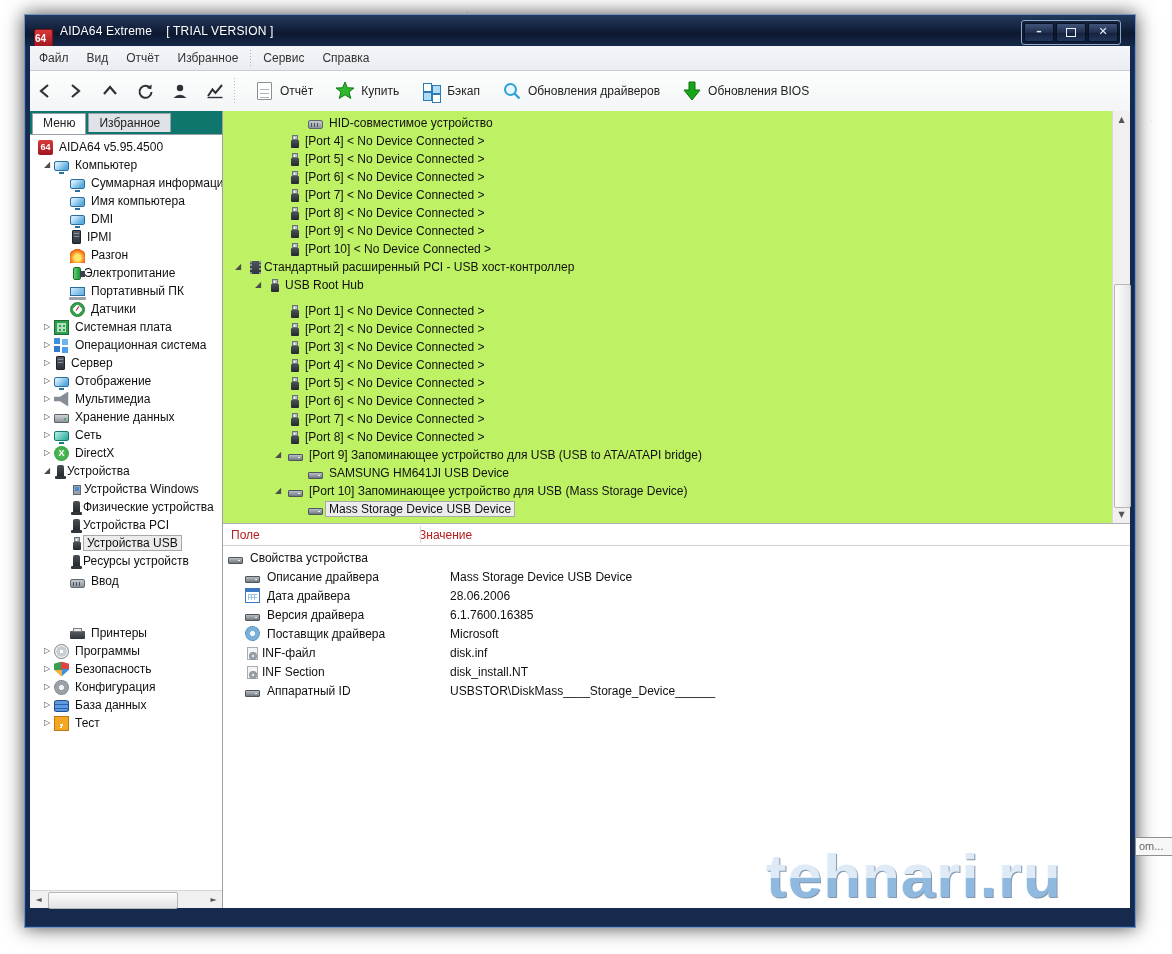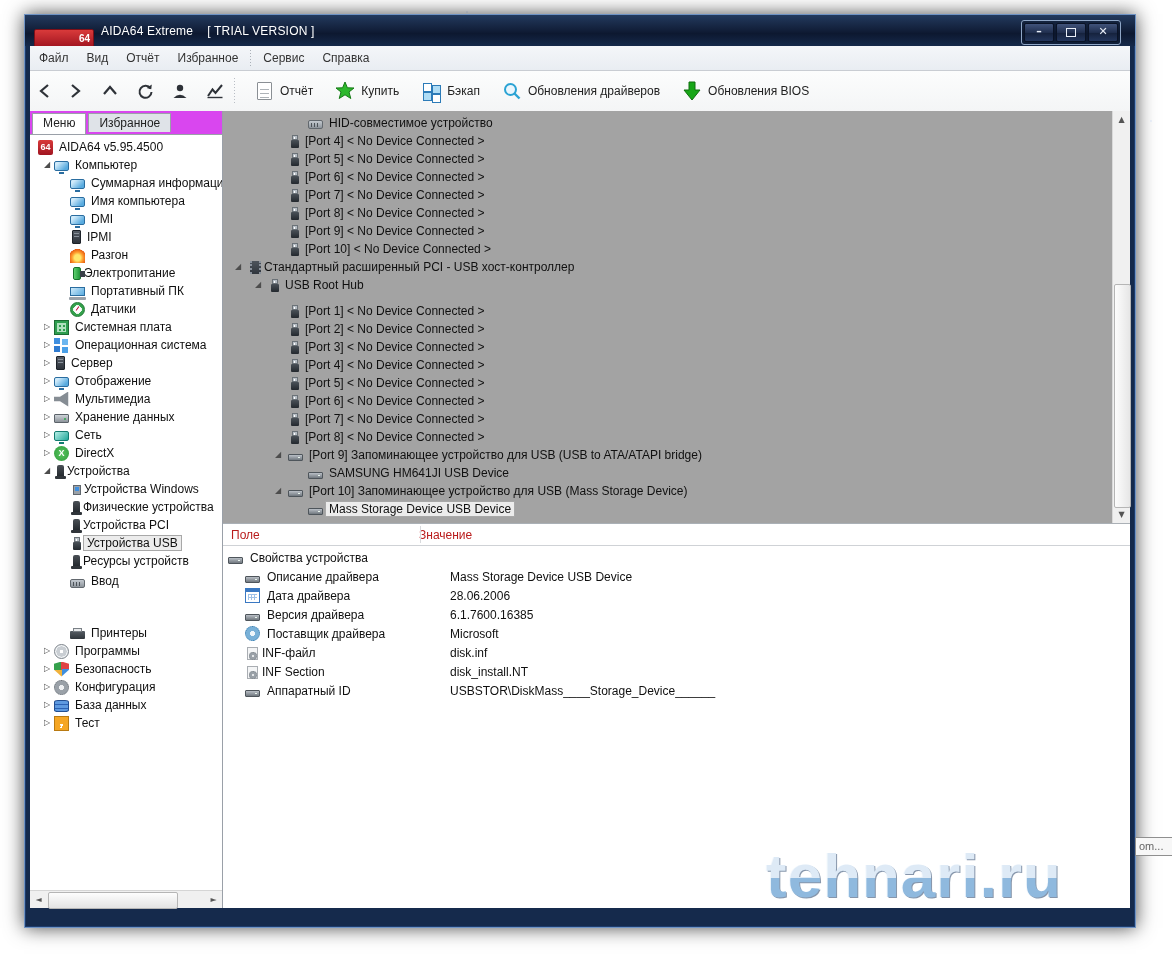--- a/index.html
+++ b/index.html
@@ -19,21 +19,21 @@
     position:absolute;left:24px;top:14px;width:1112px;height:914px;
     background:#152a4c;
     box-shadow:inset 0 0 0 1px #6f93c4, inset 0 0 0 2px #1d3c6d, 0 0 18px rgba(0,0,0,.7);
   }
   .titlebar{
     position:absolute;left:1px;top:1px;right:1px;height:31px;
     background:linear-gradient(180deg,#233a5e 0%,#13213c 45%,#0d1830 60%,#15294a 100%);
     display:flex;align-items:center;color:#fff;font-size:12px;
   }
   .app-logo{width:17px;height:17px;margin:16px 7px 0 9px;background:linear-gradient(180deg,#d93a3a,#a01420);
-    border:1px solid #7e0f18;border-radius:2px;color:#fff;font:bold 10px/17px "Liberation Sans",sans-serif;text-align:center;padding-left:41px;}
+    border:1px solid #7e0f18;border-radius:2px;color:#fff;font:bold 10px/17px "Liberation Sans",sans-serif;}
   .title-text{letter-spacing:.2px;}
   .title-trial{margin-left:14px;}
   .winbtns{position:absolute;right:14px;top:5px;display:flex;gap:2px;padding:2px;border:1px solid #8fa6c6;border-radius:3px;background:rgba(10,20,40,.4);}
   .wbtn{width:28px;height:17px;background:linear-gradient(180deg,#41537a 0%,#202f4f 50%,#16233e 55%,#23365c 100%);
     border:1px solid #0a1326;border-radius:2px;color:#e9eef7;font:bold 11px/15px "DejaVu Sans",sans-serif;text-align:center;cursor:default;}
   .wbtn .sq{display:inline-block;width:8px;height:7px;border:1px solid #e9eef7;margin-top:4px;}
 
   
   .menubar{
     position:absolute;left:6px;top:32px;right:6px;height:24px;
@@ -59,35 +59,35 @@
   .tb-backup{position:relative;width:16px;height:16px;}
   .tb-backup i{position:absolute;width:7px;height:7px;background:#aedcf5;border:1px solid #2c7bb8;}
   .tb-backup i:nth-child(1){left:0;top:0;background:#fff;}
   .tb-backup i:nth-child(2){left:9px;top:2px;}
   .tb-backup i:nth-child(3){left:0(px);left:0;top:9px;}
   .tb-backup i:nth-child(4){left:9px;top:11px;background:#fff;}
 
   
   .content{position:absolute;left:6px;top:97px;right:6px;bottom:20px;background:#fff;}
   
-  .sidebar{position:absolute;left:0;top:0;width:192px;bottom:0;background:#d946ef;border-right:1px solid #9aa0a8;}
+  .sidebar{position:absolute;left:0;top:0;width:192px;bottom:0;background:#0f766e;border-right:1px solid #9aa0a8;}
   .tabs{position:absolute;left:0;top:2px;right:0;height:21px;display:flex;padding-left:2px;background:transparent;font-size:12px;color:#222;}
   .tab{padding:2px 10px 0 10px;border:1px solid #9aa0a8;border-bottom:none;margin-right:2px;background:#dfe3e8;height:19px;box-sizing:border-box;}
   .tab.active{background:#fff;position:relative;z-index:2;height:21px;}
   .side-tree{position:absolute;left:0;top:23px;right:0;bottom:17px;background:#fff;border-top:1px solid #9aa0a8;overflow:hidden;padding-top:3px;}
   
   .hscroll{position:absolute;left:0;bottom:0;right:0;height:17px;background:#f0f0f0;border-top:1px solid #d5d5d5;}
   .hs-arrow{position:absolute;top:0;width:17px;height:17px;font:8px/17px "DejaVu Sans",sans-serif;color:#555;text-align:center;background:#f0f0f0;}
   .hs-thumb{position:absolute;left:18px;top:1px;width:128px;height:15px;background:linear-gradient(180deg,#fdfdfd,#e3e3e3);border:1px solid #b5b5b5;border-radius:2px;}
   .vscroll{position:absolute;right:0;top:0;width:17px;height:412px;background:#f0f0f0;border-left:1px solid #d9d9d9;}
   .vs-arrow{position:absolute;left:0;width:17px;height:17px;font:8px/17px "DejaVu Sans",sans-serif;color:#555;text-align:center;}
   .vs-thumb{position:absolute;left:1px;top:173px;width:15px;height:222px;background:linear-gradient(90deg,#fdfdfd,#e6e6e6);border:1px solid #b5b5b5;border-radius:2px;}
 
   
-  .main-top{position:absolute;left:193px;top:0;right:0;height:412px;background:#a3a3a3;overflow:hidden;padding-top:3px;box-sizing:border-box;}
+  .main-top{position:absolute;left:193px;top:0;right:0;height:412px;background:#bef264;overflow:hidden;padding-top:3px;box-sizing:border-box;}
   .main-bottom{position:absolute;left:193px;top:412px;right:0;bottom:0;background:#fff;border-top:1px solid #aab0b6;overflow:hidden;}
   .prop-header{height:21px;border-bottom:1px solid #cfd2d6;position:relative;font-size:12px;color:#b91c1c;display:flex;align-items:center;}
   .prop-header .c1{padding-left:8px;width:196px;box-sizing:border-box;}
   .prop-col-div{position:absolute;left:197px;top:2px;bottom:2px;width:1px;background:#d8dadd;}
 
   
   .trow{height:18px;display:flex;align-items:center;font-size:12px;color:#101010;white-space:nowrap;}
   .trow .lbl{padding:0 3px;}
   .trow.sel .lbl{background:#ececec;outline:1px solid #a8a8a8;}
   .arrow{width:14px;flex:none;font-size:8px;color:#4d4d4d;text-align:center;line-height:18px;}

